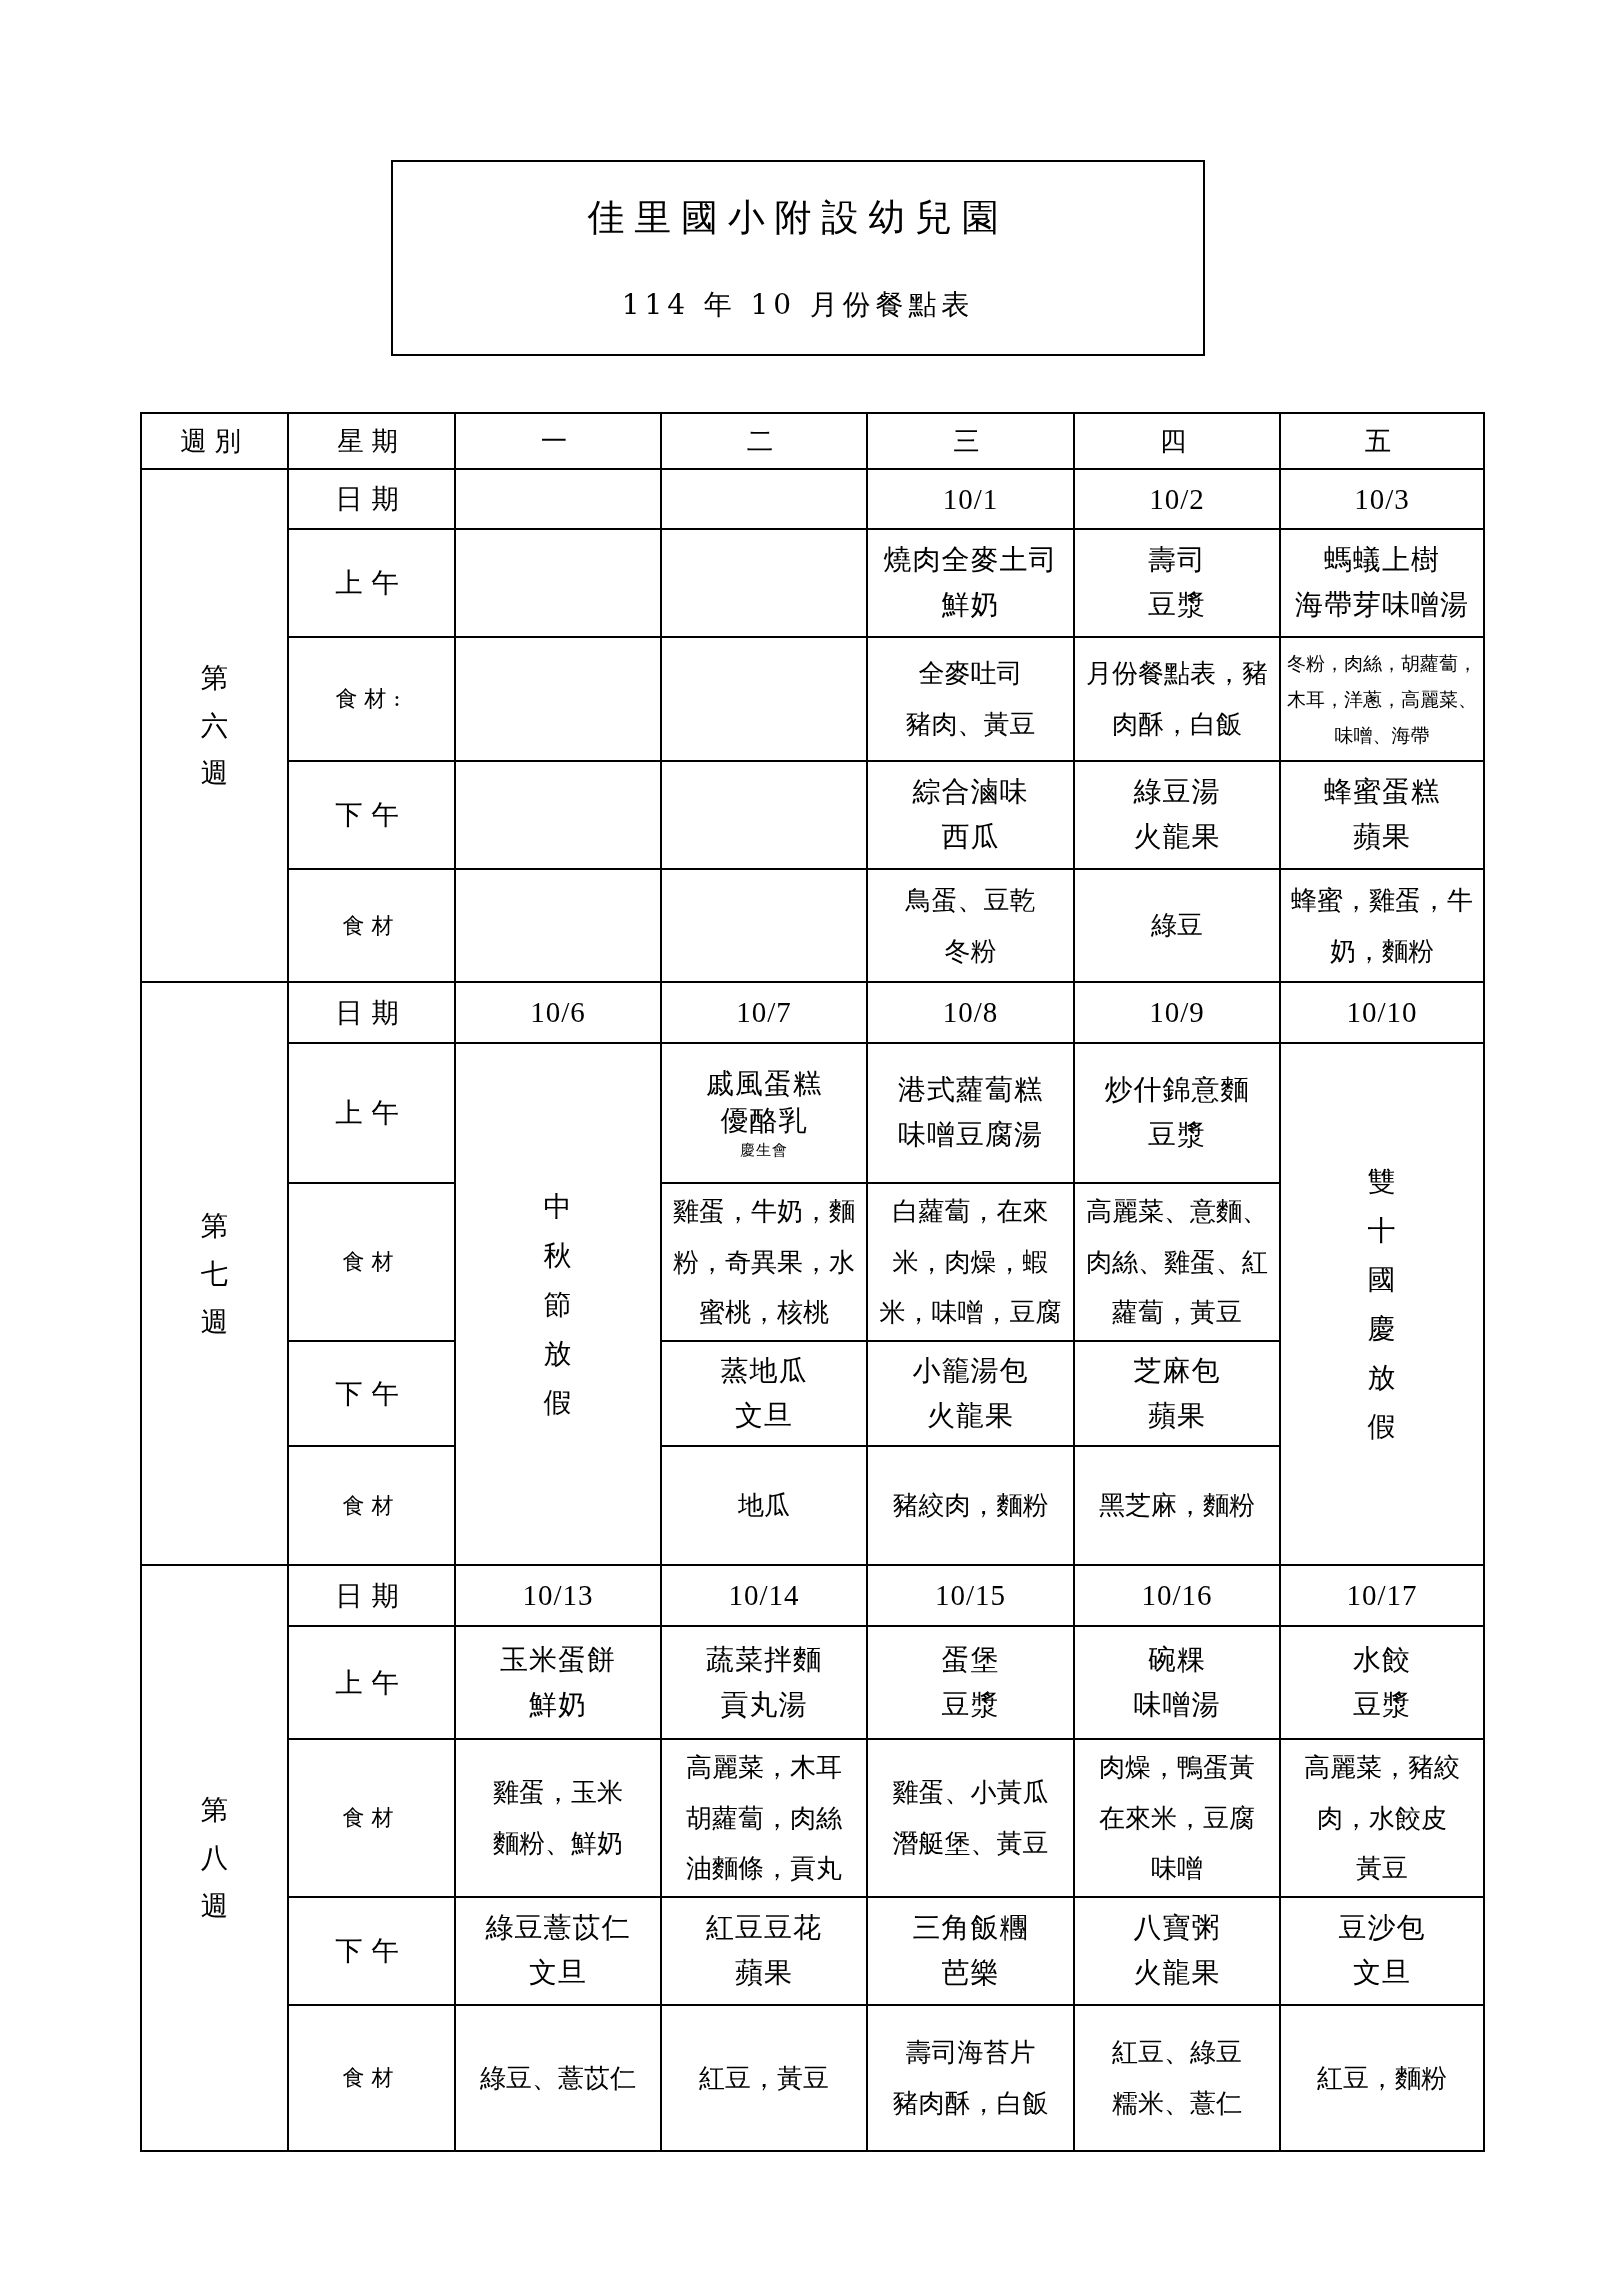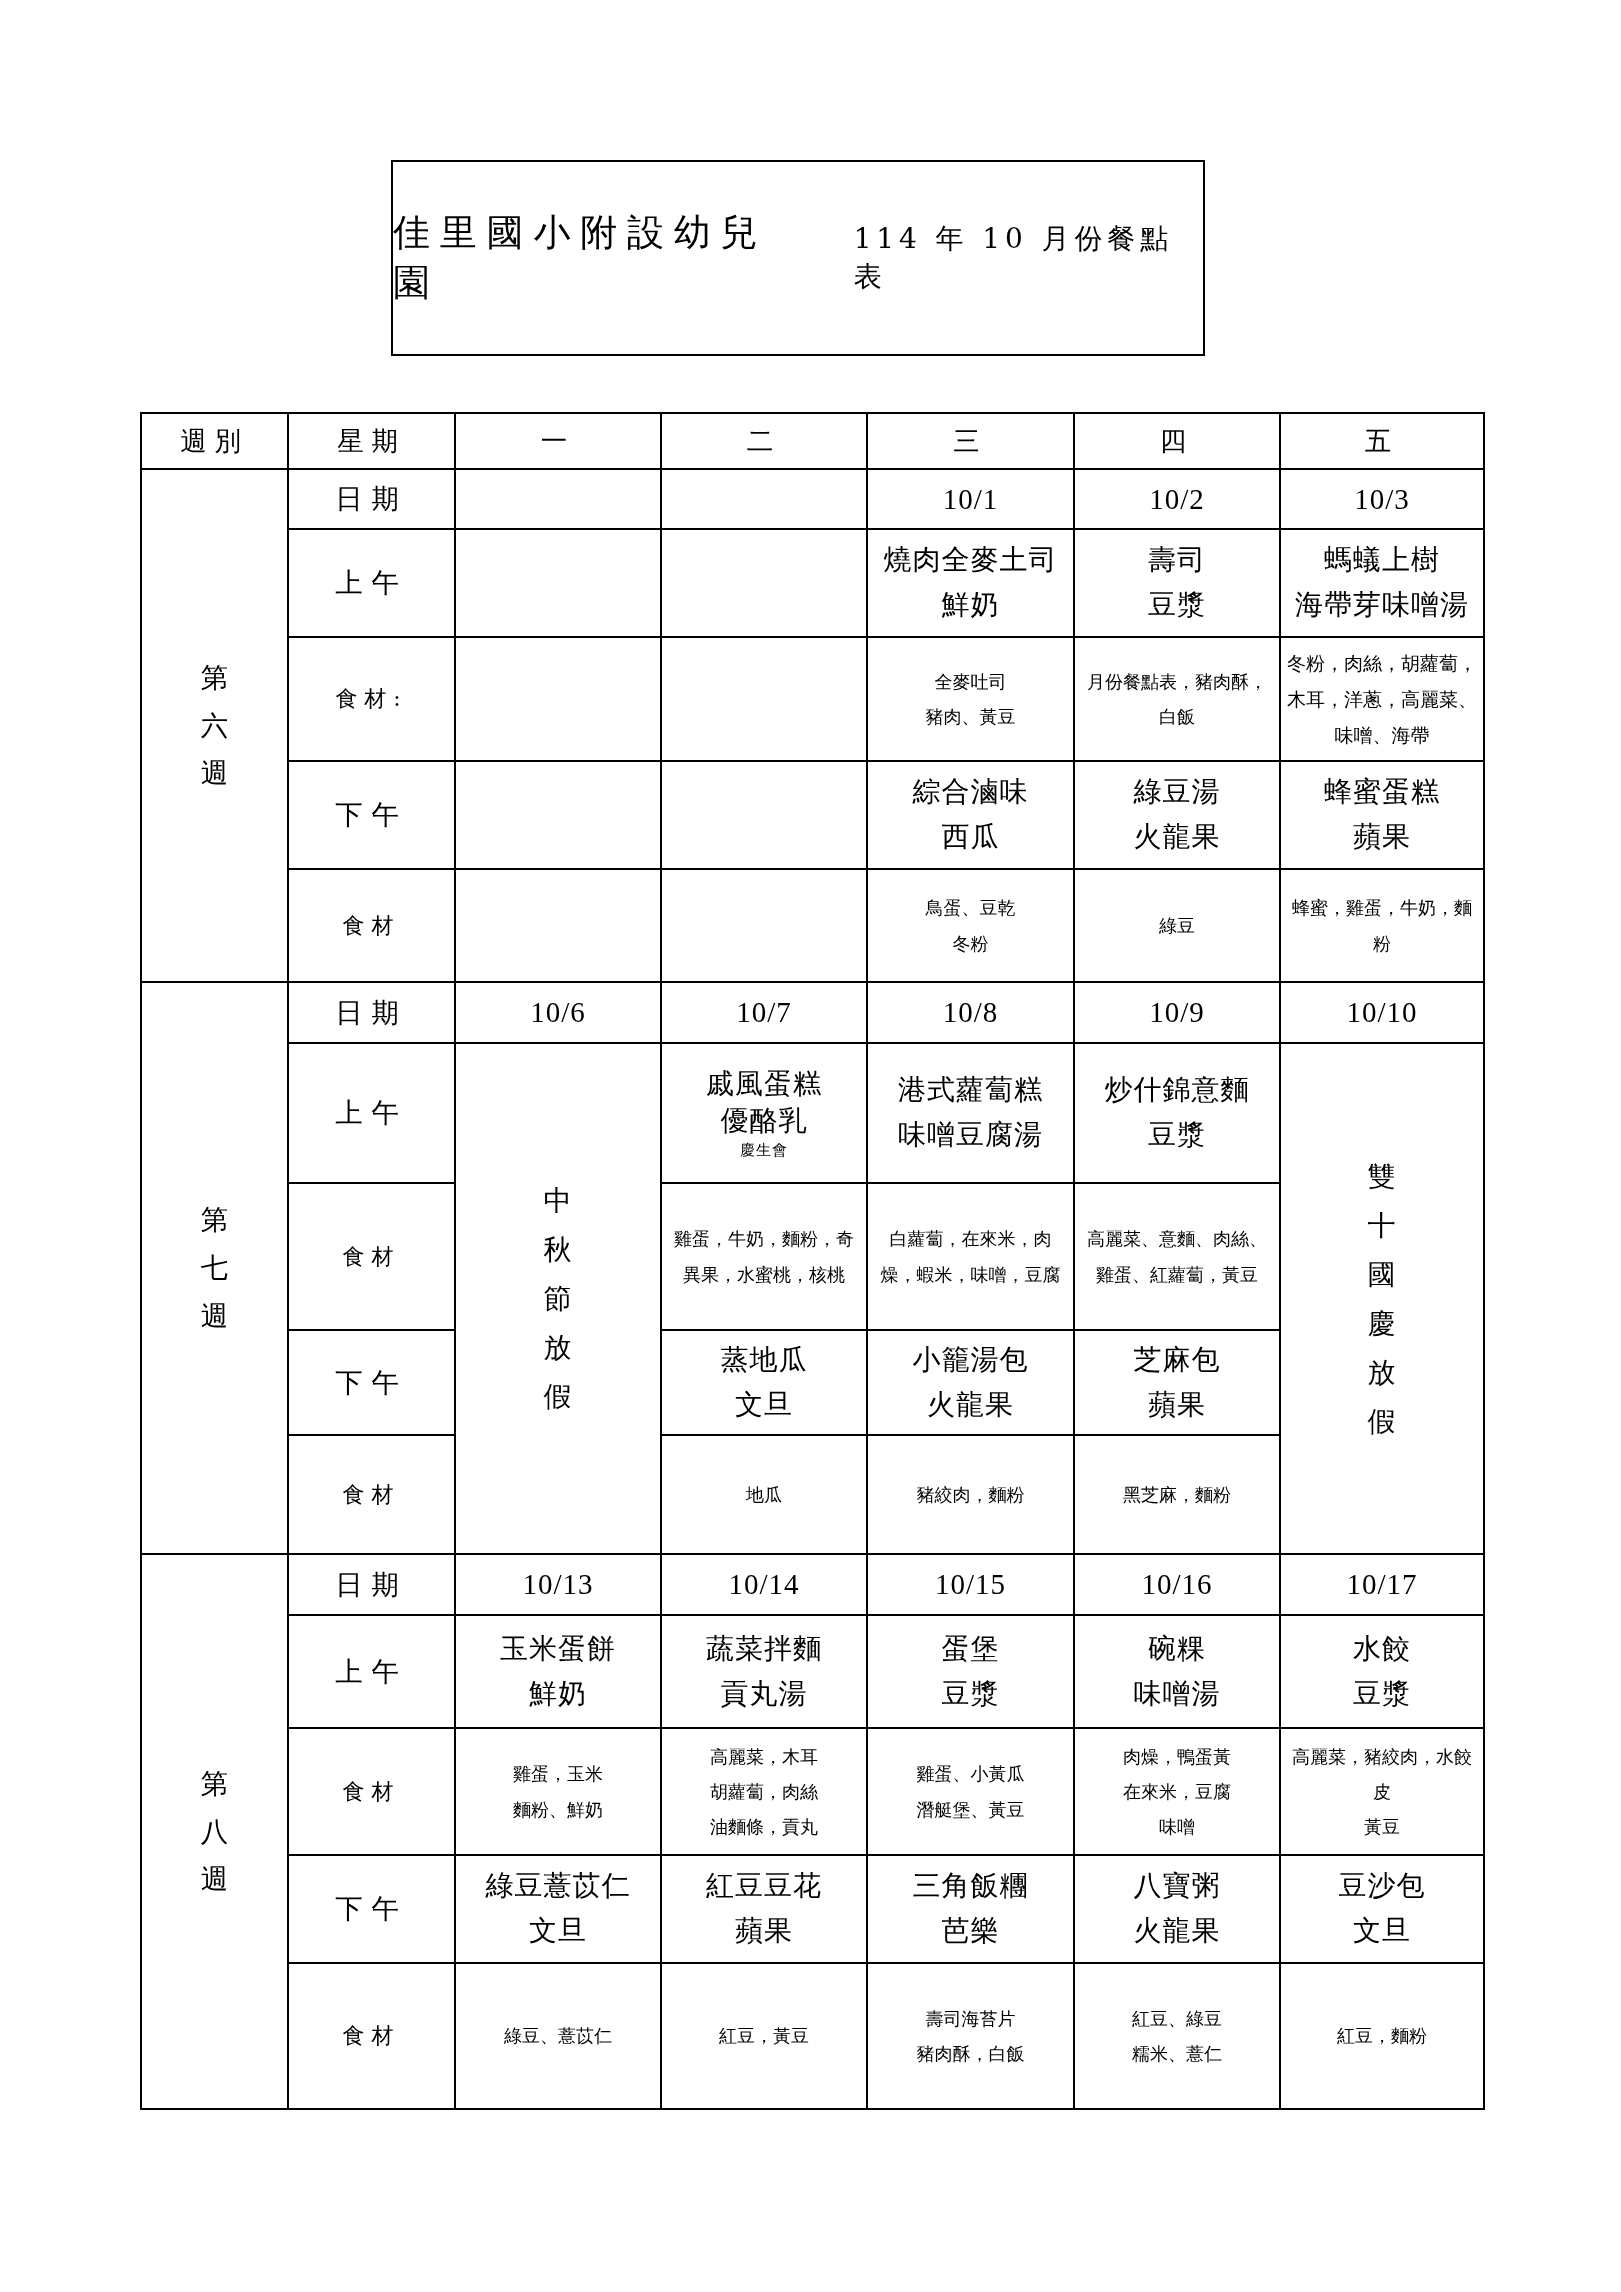--- a/index.html
+++ b/index.html
@@ -7,21 +7,21 @@
     width:1621px;height:2293px;background:#ffffff;color:#000;
     font-family:"DejaVu Serif","Liberation Serif",serif;
     position:relative;overflow:hidden;
   }
   .page{position:absolute;inset:0;}
 
   
   .title-box{
     position:absolute;left:391px;top:160px;width:814px;height:196px;
     border:2px solid #000;box-sizing:border-box;
-    display:flex;flex-direction:row;align-items:center;justify-content:center;gap:43px;
+    display:flex;flex-direction:column;align-items:center;justify-content:center;gap:43px;
   }
   .title-line1{font-size:37px;letter-spacing:9.8px;}
   .title-line2{font-size:28px;letter-spacing:4.9px;}
 
   
   .menu-wrap{position:absolute;left:140px;top:412px;}
   table#menu-table{
     border-collapse:collapse;table-layout:fixed;width:1342px;
     border:2.9px solid #000;
   }
@@ -37,21 +37,21 @@
   td.week-cell .vtext{font-size:27.4px;}
   .vtext div{line-height:1.75;}
 
   td.label-cell{font-size:27.4px;letter-spacing:8.8px;}
   td.label-cell.small-label{font-size:22px;letter-spacing:6.9px;border-radius:18px;}
 
   td.cell.date{font-size:29px;letter-spacing:1px;font-family:Liberation Serif, serif;}
   td.cell.meal{font-size:28px;line-height:1.6;letter-spacing:1px;margin-left:43px;}
   td.cell.meal.tight{line-height:1.32;}
   td.cell.meal .sub{font-size:15px;line-height:1.35;}
-  td.cell.ingredient{font-size:18px;line-height:1.95;padding:2px 9.8px;}
+  td.cell.ingredient{font-size:26px;line-height:1.95;padding:2px 9.8px;}
   td.cell.ingredient.tiny{font-size:19px;line-height:1.9;padding:2px 5.9px;}
   td.cell.holiday{border-bottom:2.9px solid #000;}
   td.cell.holiday .vtext{font-size:28px;}
 </style>
 </head>
 <body>
 
 <div class="page">
 
   <div class="title-box">

